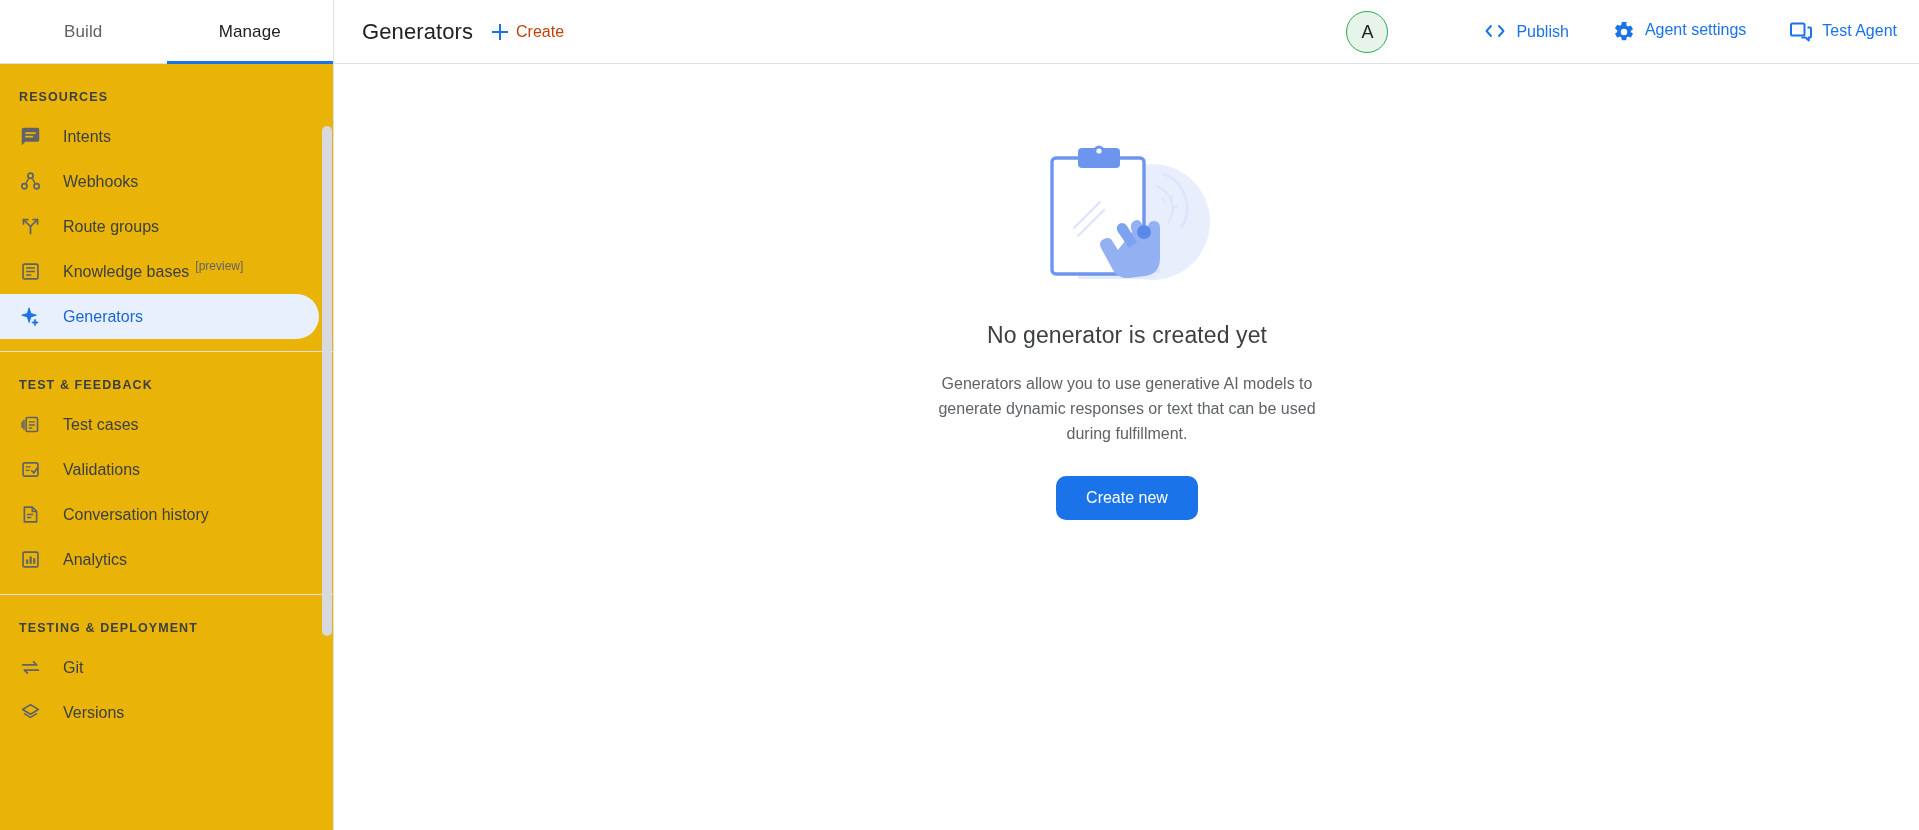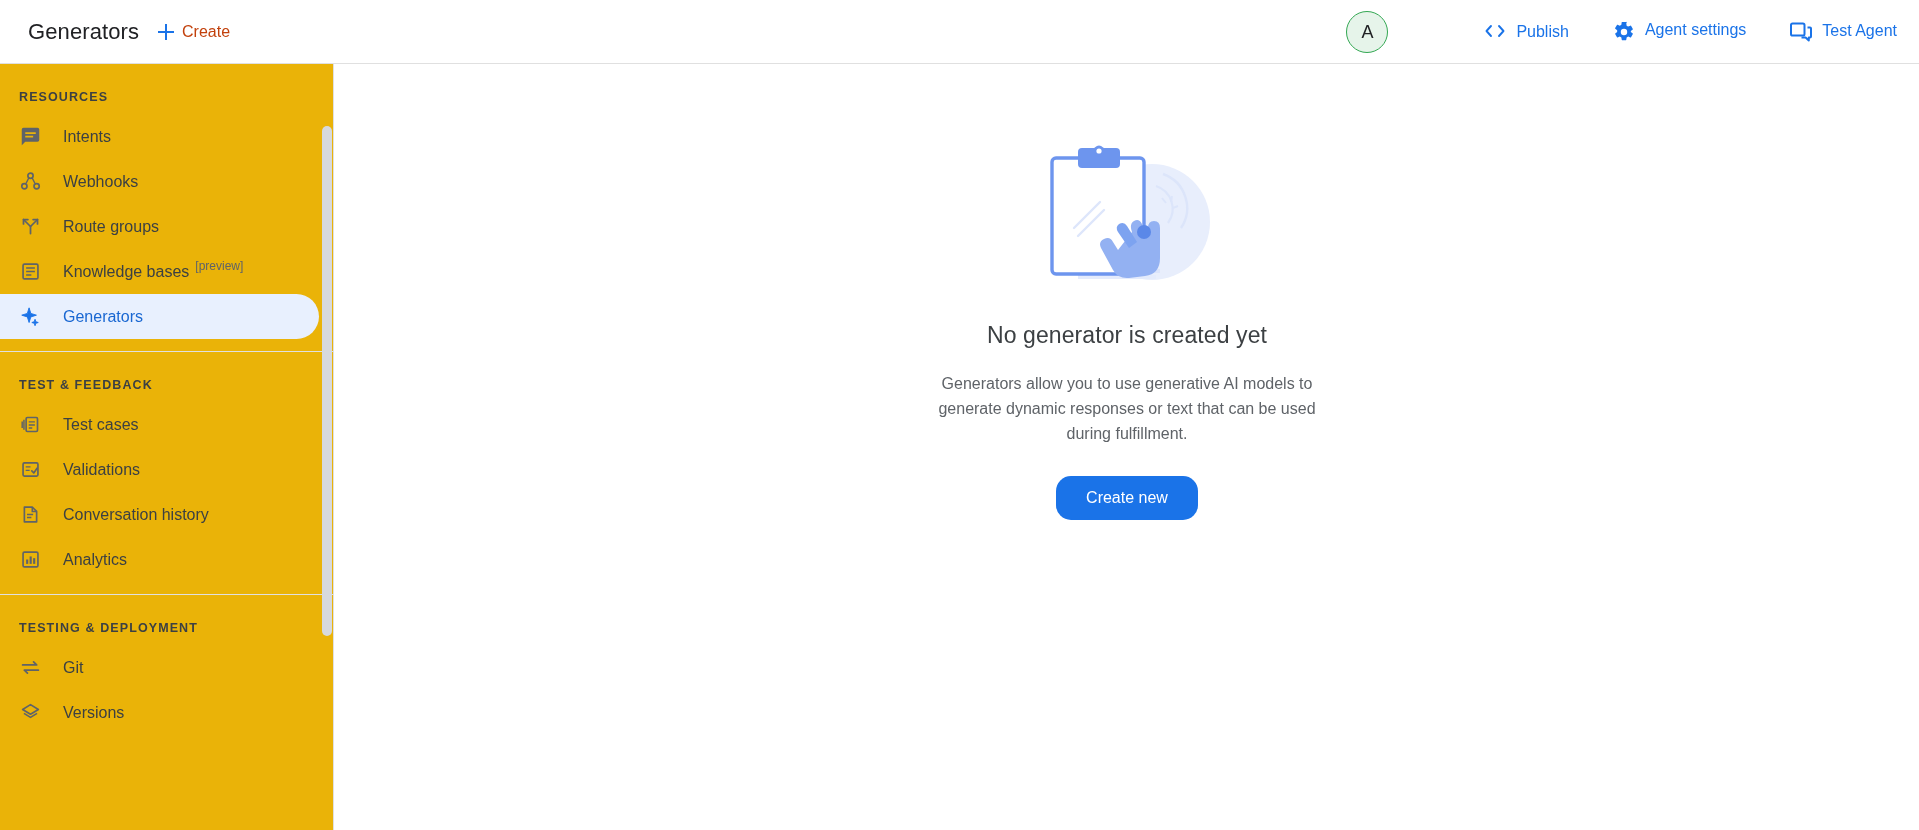--- a/index.html
+++ b/index.html
@@ -221,31 +221,39 @@
     text-align: center;
     max-width: 420px;
   }
   .create-new-btn {
     margin-top: 30px;
     background: #1a73e8;
     color: #ffffff;
     font-size: 16px;
     font-weight: 500;
     border: none;
-    border-radius: 15px;
+    border-radius: 10px;
     padding: 13px 30px;
     cursor: pointer;
     font-family: "Liberation Sans", sans-serif;
   }
 </style>
 </head>
 <body>
 
 <div class="topbar">
 
+  <div class="mode-tabs">
+    <div class="mode-tab">
+      <span>Build</span>
+    </div>
+    <div class="mode-tab active">
+      <span>Manage</span>
+    </div>
+  </div>
 
   <div class="header-main">
     <div class="page-title">Generators</div>
 
     <div class="create-link">
       <span class="plus-icon"></span>
       <span>Create</span>
     </div>
 
     <div class="header-spacer"></div>

